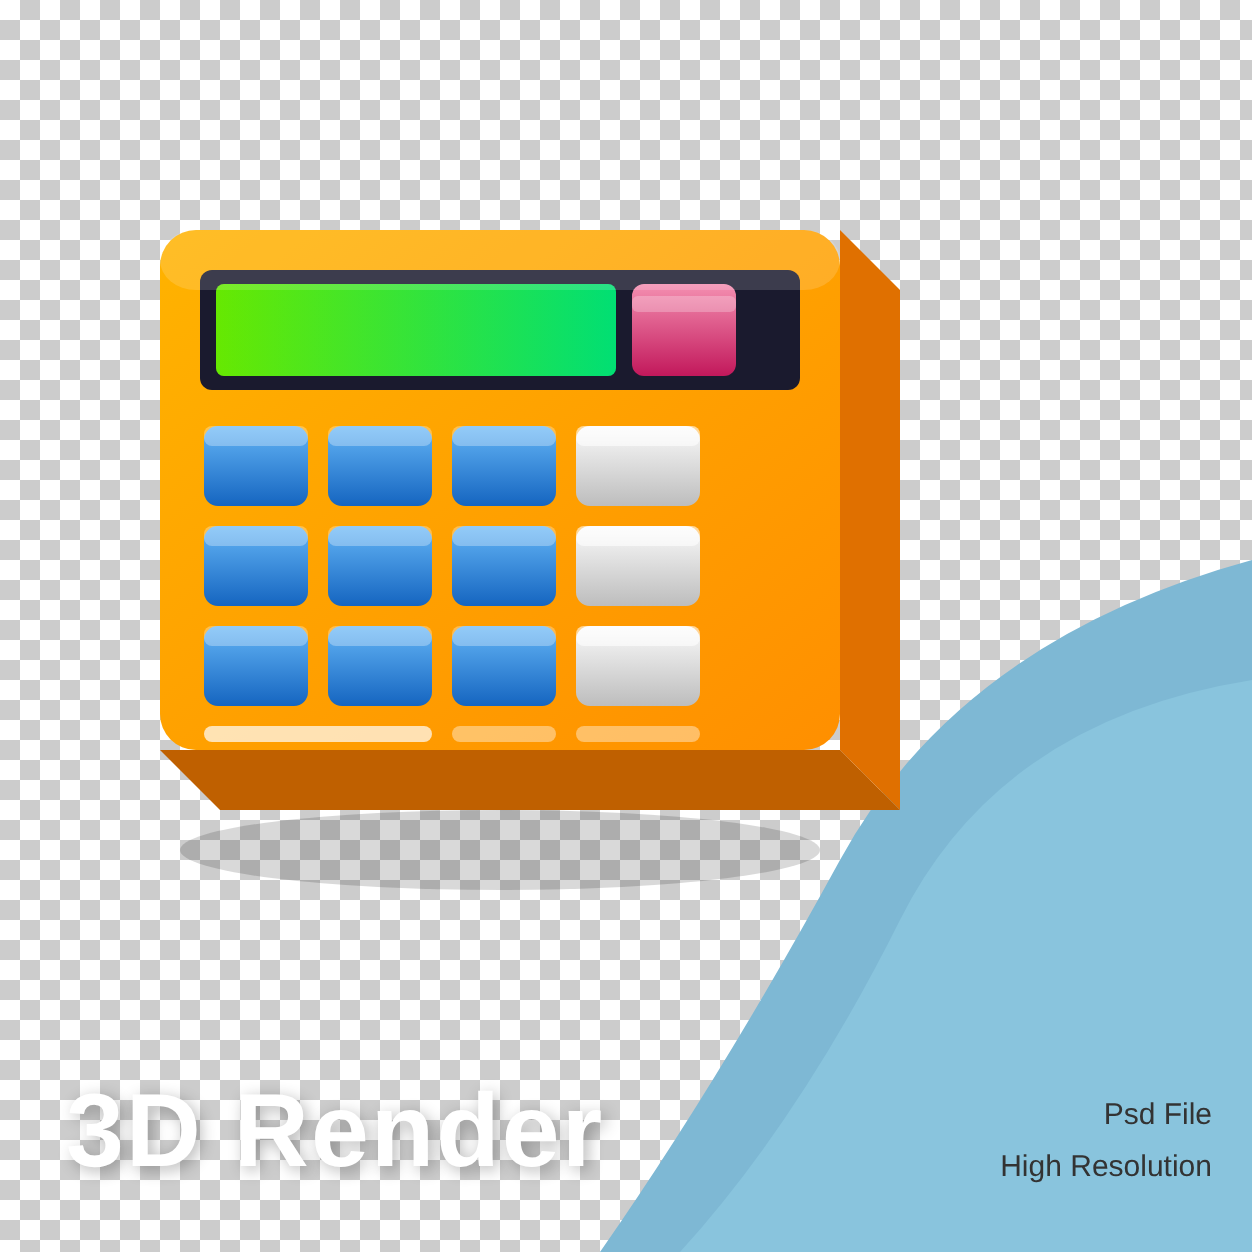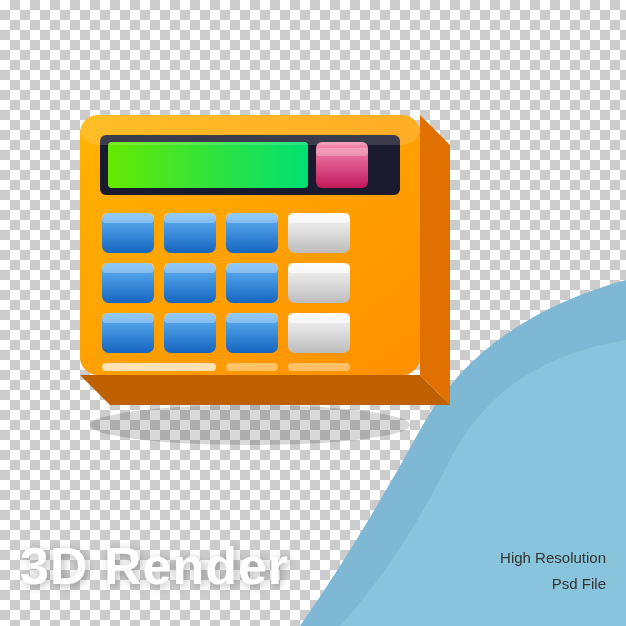--- a/index.html
+++ b/index.html
@@ -42,20 +42,21 @@
       width: 626px;
       height: 626px;
       pointer-events: none;
     }
 
     
     .bottom-left-text {
       position: absolute;
       bottom: 30px;
       left: 20px;
+      padding-left: 13px;
     }
 
     .title-3d {
       font-size: 52px;
       font-weight: 900;
       color: white;
       text-shadow: 2px 2px 8px rgba(0,0,0,0.3);
       letter-spacing: 1px;
     }
 
@@ -167,17 +168,17 @@
 
     <rect x="60" y="80" width="340" height="30" rx="18" fill="rgba(255,255,255,0.15)"></rect>
 
   </svg>
 
   <div class="bottom-left-text">
     <span class="title-3d">3D Render</span>
   </div>
 
   <div class="bottom-right-text">
+    <div class="meta-line">Psd File</div>
     <div class="meta-line">High Resolution</div>
-    <div class="meta-line">Psd File</div>
   </div>
 
 </div>
 
 </body></html>

